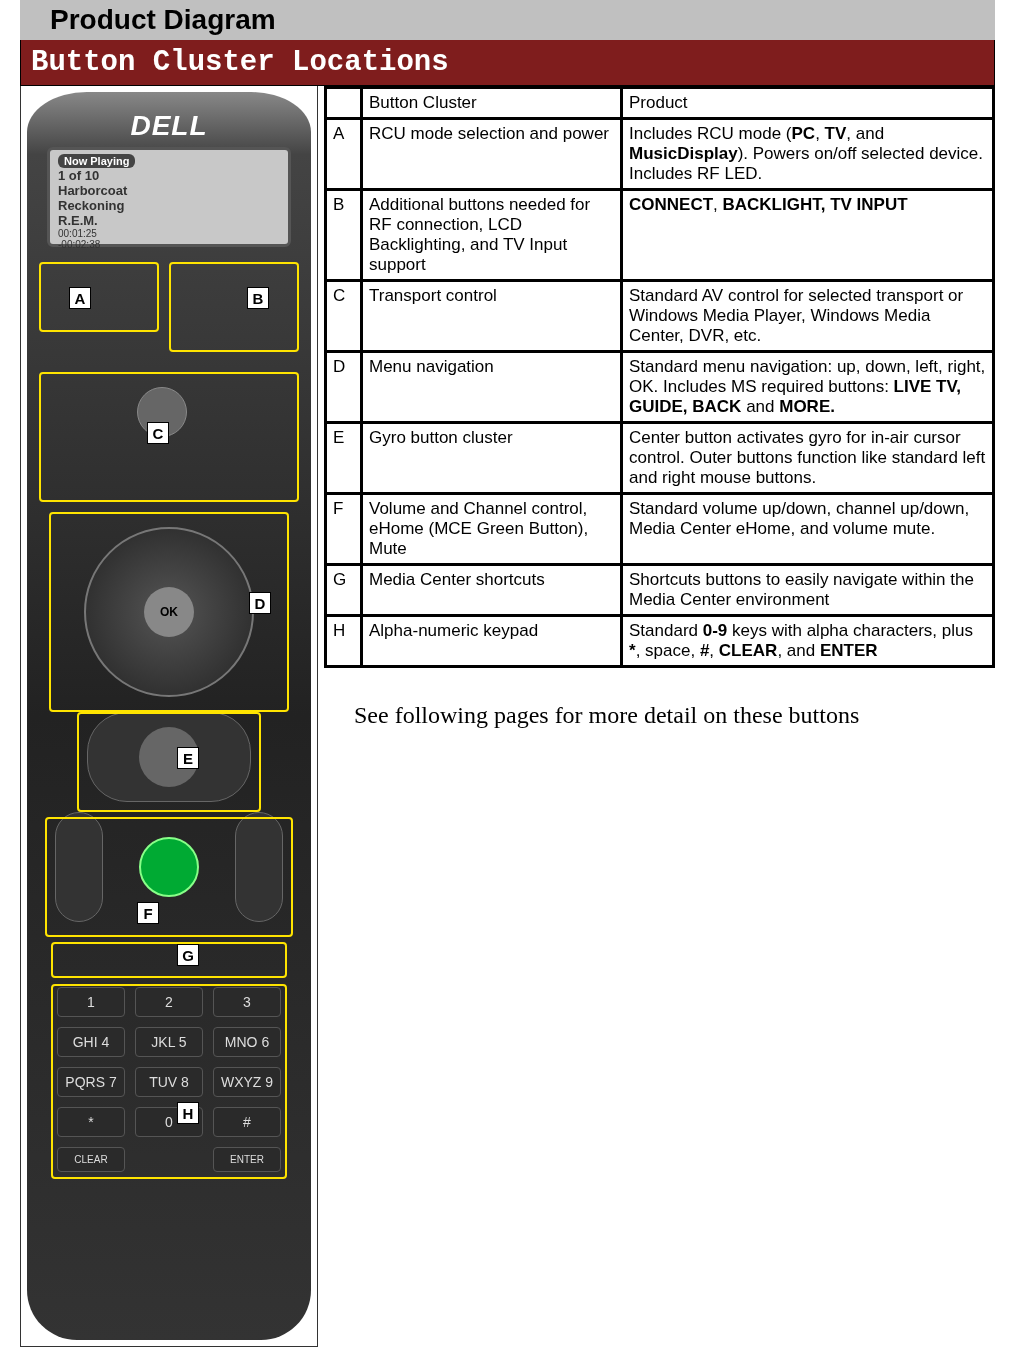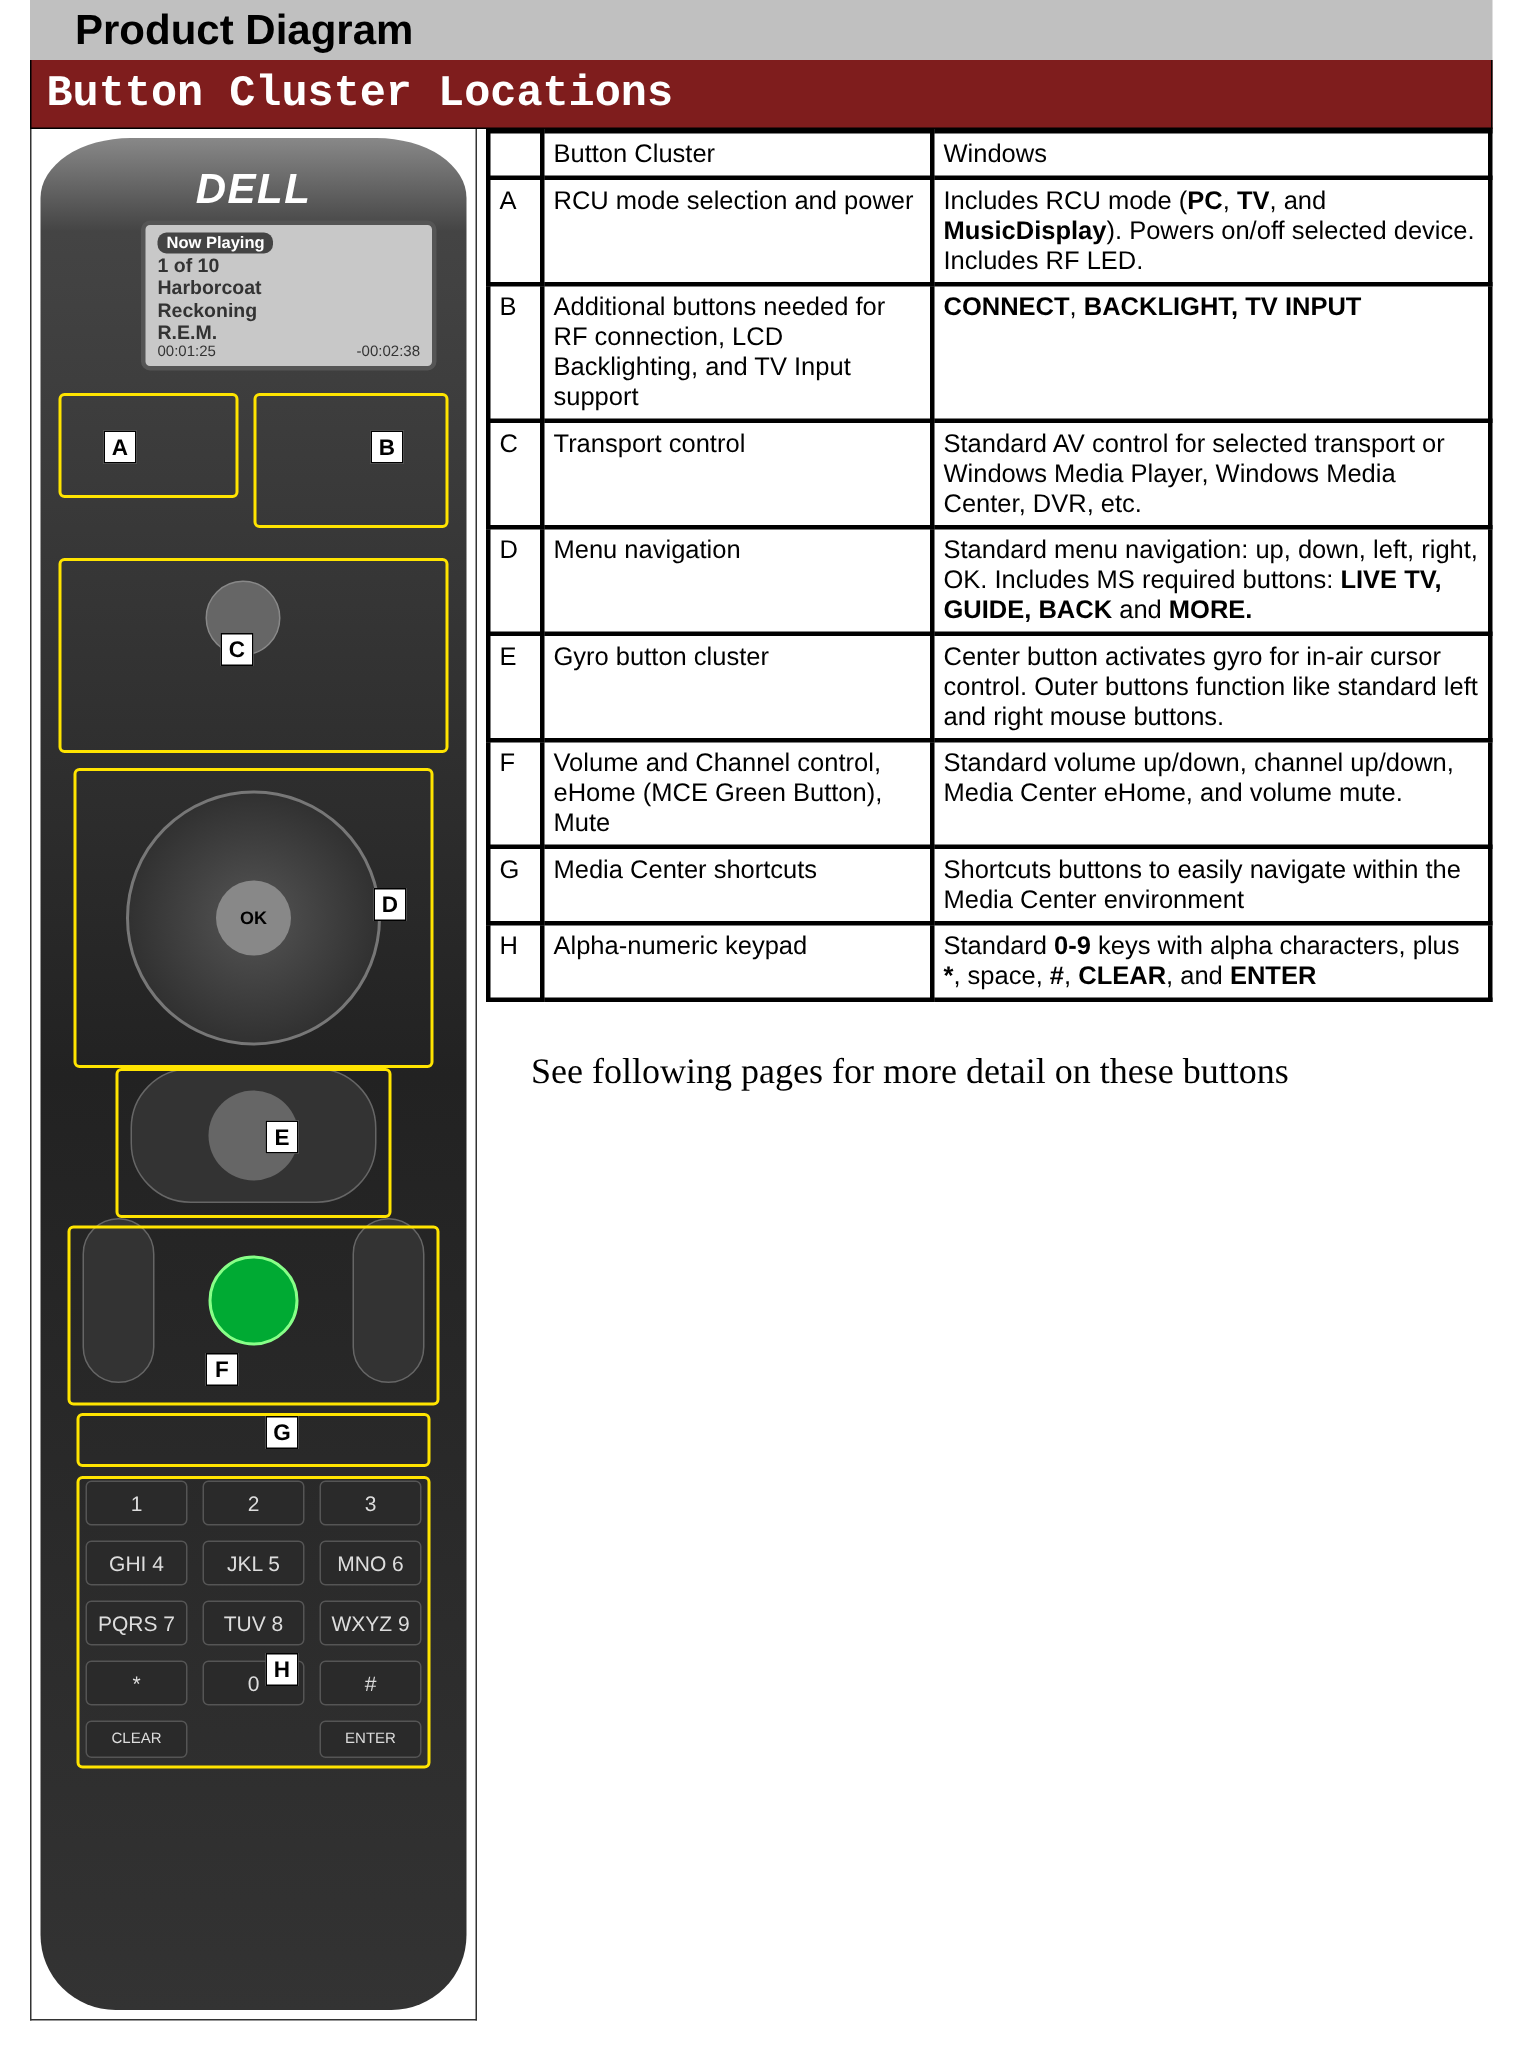--- a/index.html
+++ b/index.html
@@ -69,21 +69,20 @@
       left: 20px;
       right: 20px;
       height: 100px;
       background: #c8c8c8;
       border-radius: 6px;
       border: 3px solid #555;
       font-family: Arial, sans-serif;
       font-size: 12px;
       padding: 4px 8px;
       color: #333;
-      margin-left: 47px;
     }
     .lcd-title { font-weight: bold; color: #fff; background: #444; border-radius: 6px; padding: 1px 6px; display:inline-block; font-size:11px; }
     .lcd-line { font-weight: bold; font-size: 13px; }
     .cluster-label {
       position: absolute;
       width: 22px;
       height: 22px;
       background: #fff;
       color: #000;
       font-weight: bold;
@@ -153,21 +152,21 @@
 
   <div class="remote-col">
     <div class="remote-image">
       <div class="brand">DELL</div>
       <div class="lcd">
         <span class="lcd-title">Now Playing</span>
         <div class="lcd-line">1 of 10</div>
         <div class="lcd-line">Harborcoat</div>
         <div class="lcd-line">Reckoning</div>
         <div class="lcd-line">R.E.M.</div>
-        <div style="display:flex;justify-content:space-between;font-size:10px;">
+        <div style="display:flex;justify-content:flex-start;font-size:10px;flex-direction:column;">
           <span>00:01:25</span>
           <span>-00:02:38</span>
         </div>
       </div>
 
       <div class="cluster-box" style="top:170px;left:12px;width:120px;height:70px;"></div>
       <div class="cluster-label" style="top:195px;left:42px;">A</div>
 
       <div class="cluster-box" style="top:170px;right:12px;width:130px;height:90px;"></div>
       <div class="cluster-label" style="top:195px;right:42px;">B</div>
@@ -227,21 +226,21 @@
     <table class="cluster-table">
       <colgroup>
           <col class="c1">
           <col class="c2">
           <col>
         </colgroup>
       <tbody>
           <tr>
         <td></td>
         <td>Button Cluster</td>
-        <td>Windows</td>
+        <td>Product</td>
       </tr>
       <tr>
         <td>A</td>
         <td>RCU mode selection and power</td>
         <td><span>Includes RCU mode (</span><b>PC</b><span>, </span><b>TV</b><span>, and </span><b>MusicDisplay</b><span>). Powers on/off selected device. Includes RF LED.</span></td>
       </tr>
       <tr>
         <td>B</td>
         <td>Additional buttons needed for RF connection, LCD Backlighting, and TV Input support</td>
         <td><b>CONNECT</b><span>, </span><b>BACKLIGHT, TV INPUT</b></td>

